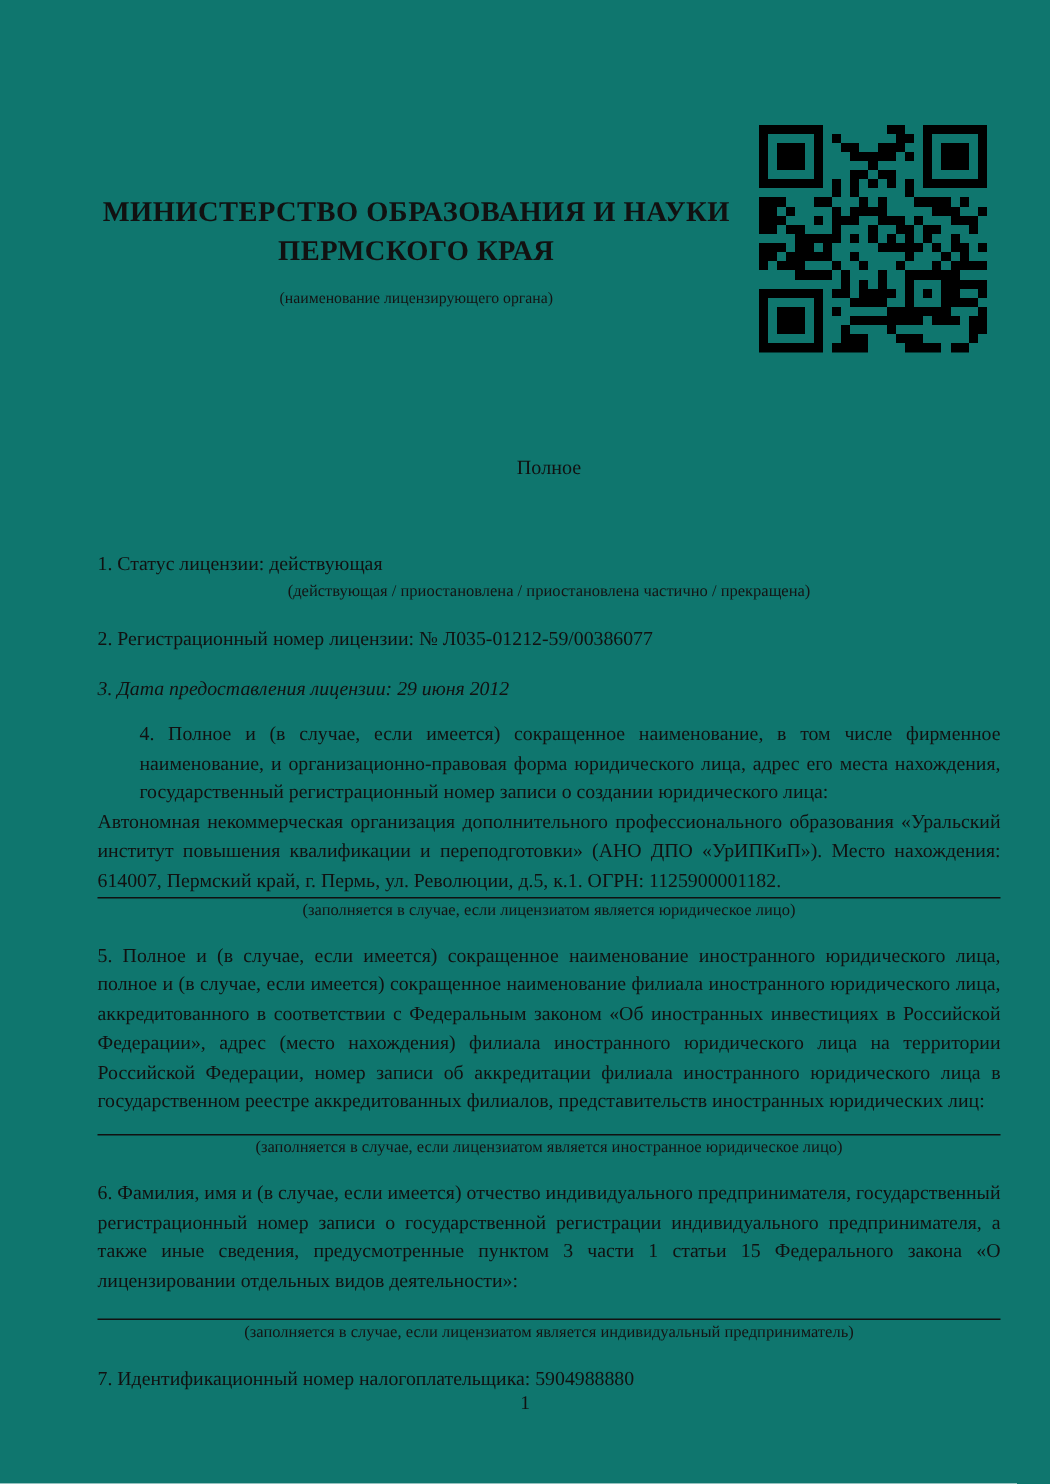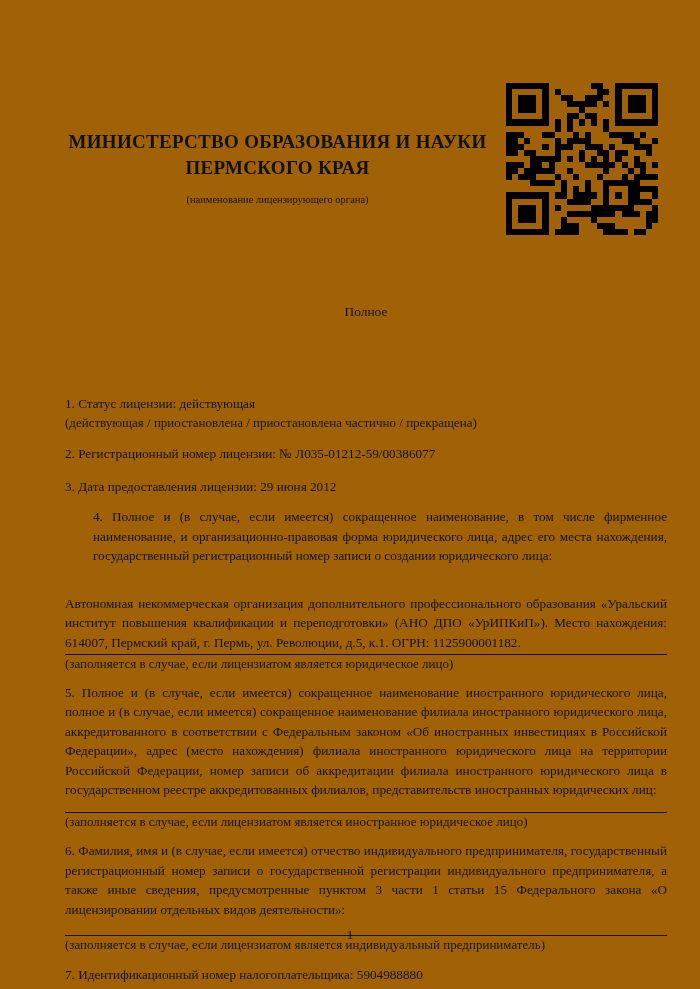--- a/index.html
+++ b/index.html
@@ -1,19 +1,19 @@
 <!DOCTYPE html>
 <html lang="ru"><head>
 <meta charset="utf-8">
 <style>
   html,body{margin:0;padding:0;background:#ffffff;}
   .page{
     position:relative;
     width:700px;height:989px;
-    background:#a16207;
+    background:#0f766e;
     color:#111111;
     font-family:"Liberation Serif","DejaVu Serif",serif;
     overflow:hidden;
   }
   
   .ministry{
     position:absolute;top:129px;left:55px;width:445px;
     text-align:center;
   }
   .ministry-name{
@@ -28,30 +28,30 @@
   
   .doc-title{
     position:absolute;top:303px;left:65px;width:602px;
     text-align:center;font-size:13.4px;line-height:18.5px;
   }
   
   .content{
     position:absolute;top:366px;left:65px;width:602px;
     font-size:13.2px;line-height:19.5px;
   }
-  .item{text-align:justify;margin-top:28px;}
+  .item{text-align:justify;}
   .caption{
-    font-size:13px;line-height:13.5px;text-align:left;color:#141414;
+    font-size:11px;line-height:13.5px;text-align:center;color:#141414;
   }
   .rule{
     border:none;border-top:1.8px solid #111111;margin:0;height:0;
   }
   .mt-cap{margin-top:2px;}
   .i2{margin-top:15px;}
-  .i3{margin-top:13px;}
+  .i3{margin-top:13px;font-style:italic;}
   .i4{margin-top:11px;margin-left:28px;}
   .r4{margin-top:2px;}
   .i5{margin-top:12px;}
   .r5{margin-top:12px;}
   .i6{margin-top:13px;}
   .r6{margin-top:16px;}
   .i7{margin-top:13px;}
   .page-number{
     position:absolute;top:927px;left:0;width:700px;
     text-align:center;font-size:13px;

